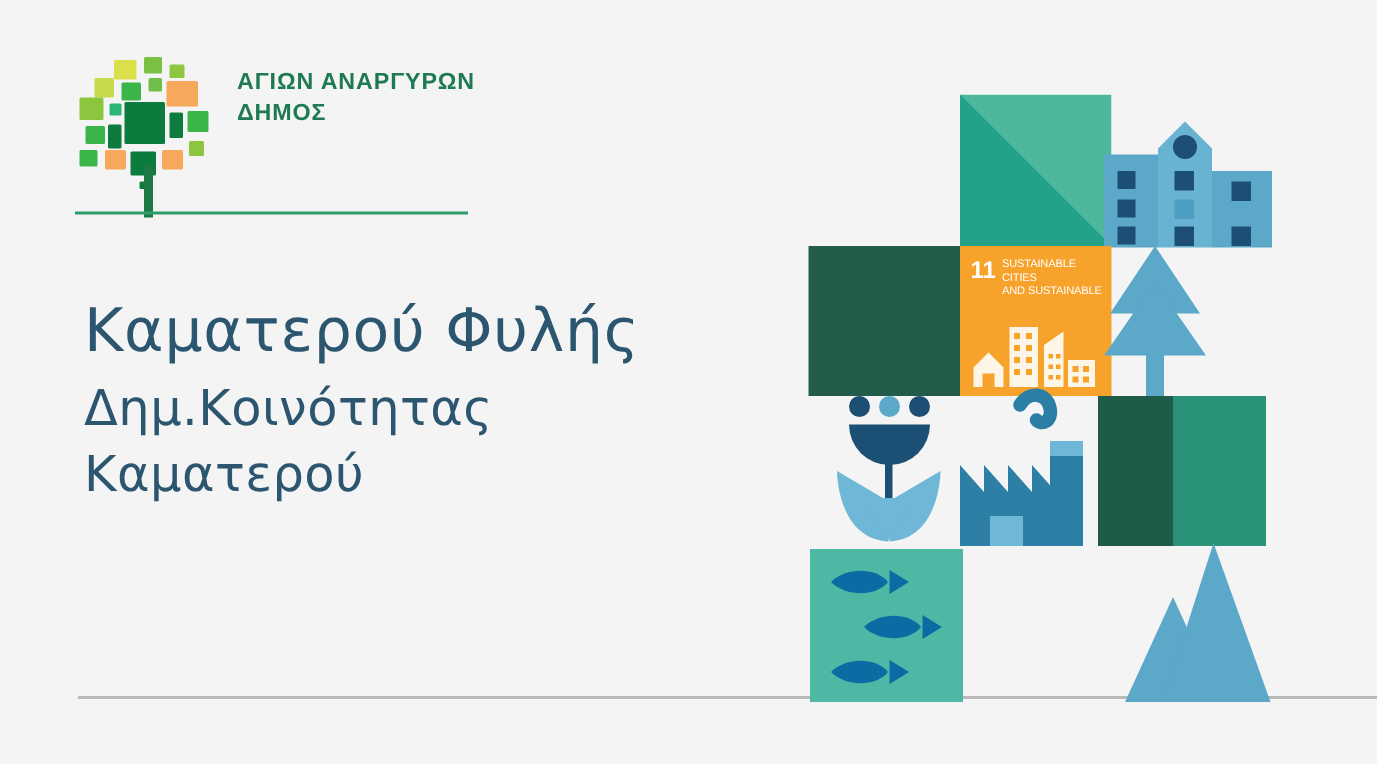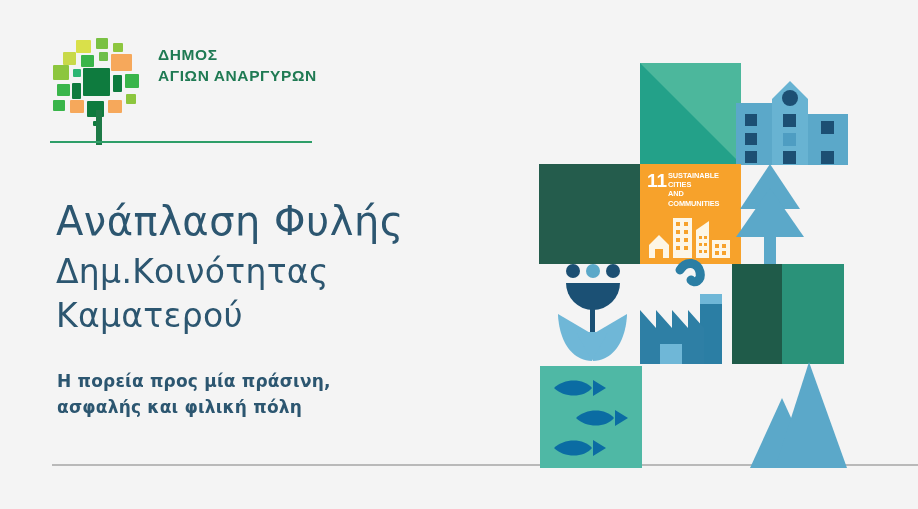--- a/index.html
+++ b/index.html
@@ -46,23 +46,23 @@
 
   .darkgreen{background:#245c4c;}
   .green-split{overflow:hidden;}
   .green-split .a{position:absolute;left:0;top:0;width:45%;height:100%;background:#1f5b49;}
   .green-split .b{position:absolute;right:0;top:0;width:55%;height:100%;background:#2a9279;}
   .aqua{background:#4fb8a5;}
 
   
   .sdg{background:#f7a22b;overflow:hidden;}
   .sdg-num{position:absolute;left:7px;top:7px;color:#fff;
-    font-family:"Liberation Sans", sans-serif;font-size:19px;font-weight:700;line-height:19px;text-align:center;}
+    font-family:"Liberation Sans", sans-serif;font-size:16px;font-weight:700;line-height:19px;text-align:center;}
   .sdg-title{position:absolute;left:28px;top:7px;right:4px;color:#fff;
-    font-family:"Liberation Sans", sans-serif;font-size:7.4px;font-weight:700;
+    font-family:"Liberation Sans", sans-serif;font-size:7.4px;font-weight:400;
     line-height:9.2px;letter-spacing:-0.1px;}
   .sdg-art{position:absolute;left:7px;bottom:6px;width:84px;height:40px;}
 
   
   .bld{position:absolute;}
   svg{display:block;overflow:visible;}
 </style>
 </head>
 <body>
 
@@ -91,34 +91,30 @@
       <div class="sq" style="left:35px;top:63px;width:17px;height:16px;background:#0e7b3e;"></div>
       <div class="sq" style="left:56px;top:62px;width:14px;height:13px;background:#f6a85b;"></div>
       <div class="sq" style="left:74px;top:56px;width:10px;height:10px;background:#8cc63e;"></div>
       <div class="sq" style="left:41px;top:83px;width:6px;height:5px;background:#0e7b3e;"></div>
       <div class="trunk"></div>
     </div>
 
     <div class="logo-rule"></div>
 
     <div class="logo-text">
+      <div>ΑΓΙΩΝ ΑΝΑΡΓΥΡΩΝ</div>
       <div>ΔΗΜΟΣ</div>
-      <div>ΑΓΙΩΝ ΑΝΑΡΓΥΡΩΝ</div>
     </div>
   </div>
 
   <div class="headline">
-    <div class="l2">Ανάπλαση Φυλής</div>
+    <div class="l2">Καματερού Φυλής</div>
     <div class="l3">Δημ.Κοινότητας Καματερού</div>
   </div>
 
-  <div class="subtitle">
-    <div>Η πορεία προς μία πράσινη,</div>
-    <div>ασφαλής και φιλική πόλη</div>
-  </div>
 
   <div class="bottom-rule"></div>
 
   <div class="illus">
 
     <div class="cell diag" style="left:102px;top:5px;width:101px;height:101px;">
       <div class="a"></div>
         <div class="b"></div>
     </div>
 
@@ -139,21 +135,21 @@
         <rect x="85" y="70" width="13" height="13" fill="#1c4f73"></rect>
       </svg>
     </div>
 
     <div class="cell darkgreen" style="left:1px;top:106px;width:101px;height:100px;"></div>
 
     <div class="cell sdg" style="left:102px;top:106px;width:101px;height:100px;">
       <div class="sdg-num">11</div>
       <div class="sdg-title">
         <div>SUSTAINABLE CITIES</div>
-        <div>AND COMMUNITIES</div>
+        <div>AND SUSTAINABLE</div>
       </div>
       <div class="sdg-art">
         <svg width="84" height="40" viewBox="0 0 84 40">
           <path d="M2 40 V27 L12 17 L22 27 V40 Z" fill="#fdf6e6"></path>
           <rect x="8" y="31" width="8" height="9" fill="#f7a22b"></rect>
           <rect x="26" y="0" width="19" height="40" fill="#fdf6e6"></rect>
           <rect x="29" y="4" width="4" height="4" fill="#f7a22b"></rect>
           <rect x="37" y="4" width="4" height="4" fill="#f7a22b"></rect>
           <rect x="29" y="12" width="4" height="4" fill="#f7a22b"></rect>
           <rect x="37" y="12" width="4" height="4" fill="#f7a22b"></rect>

